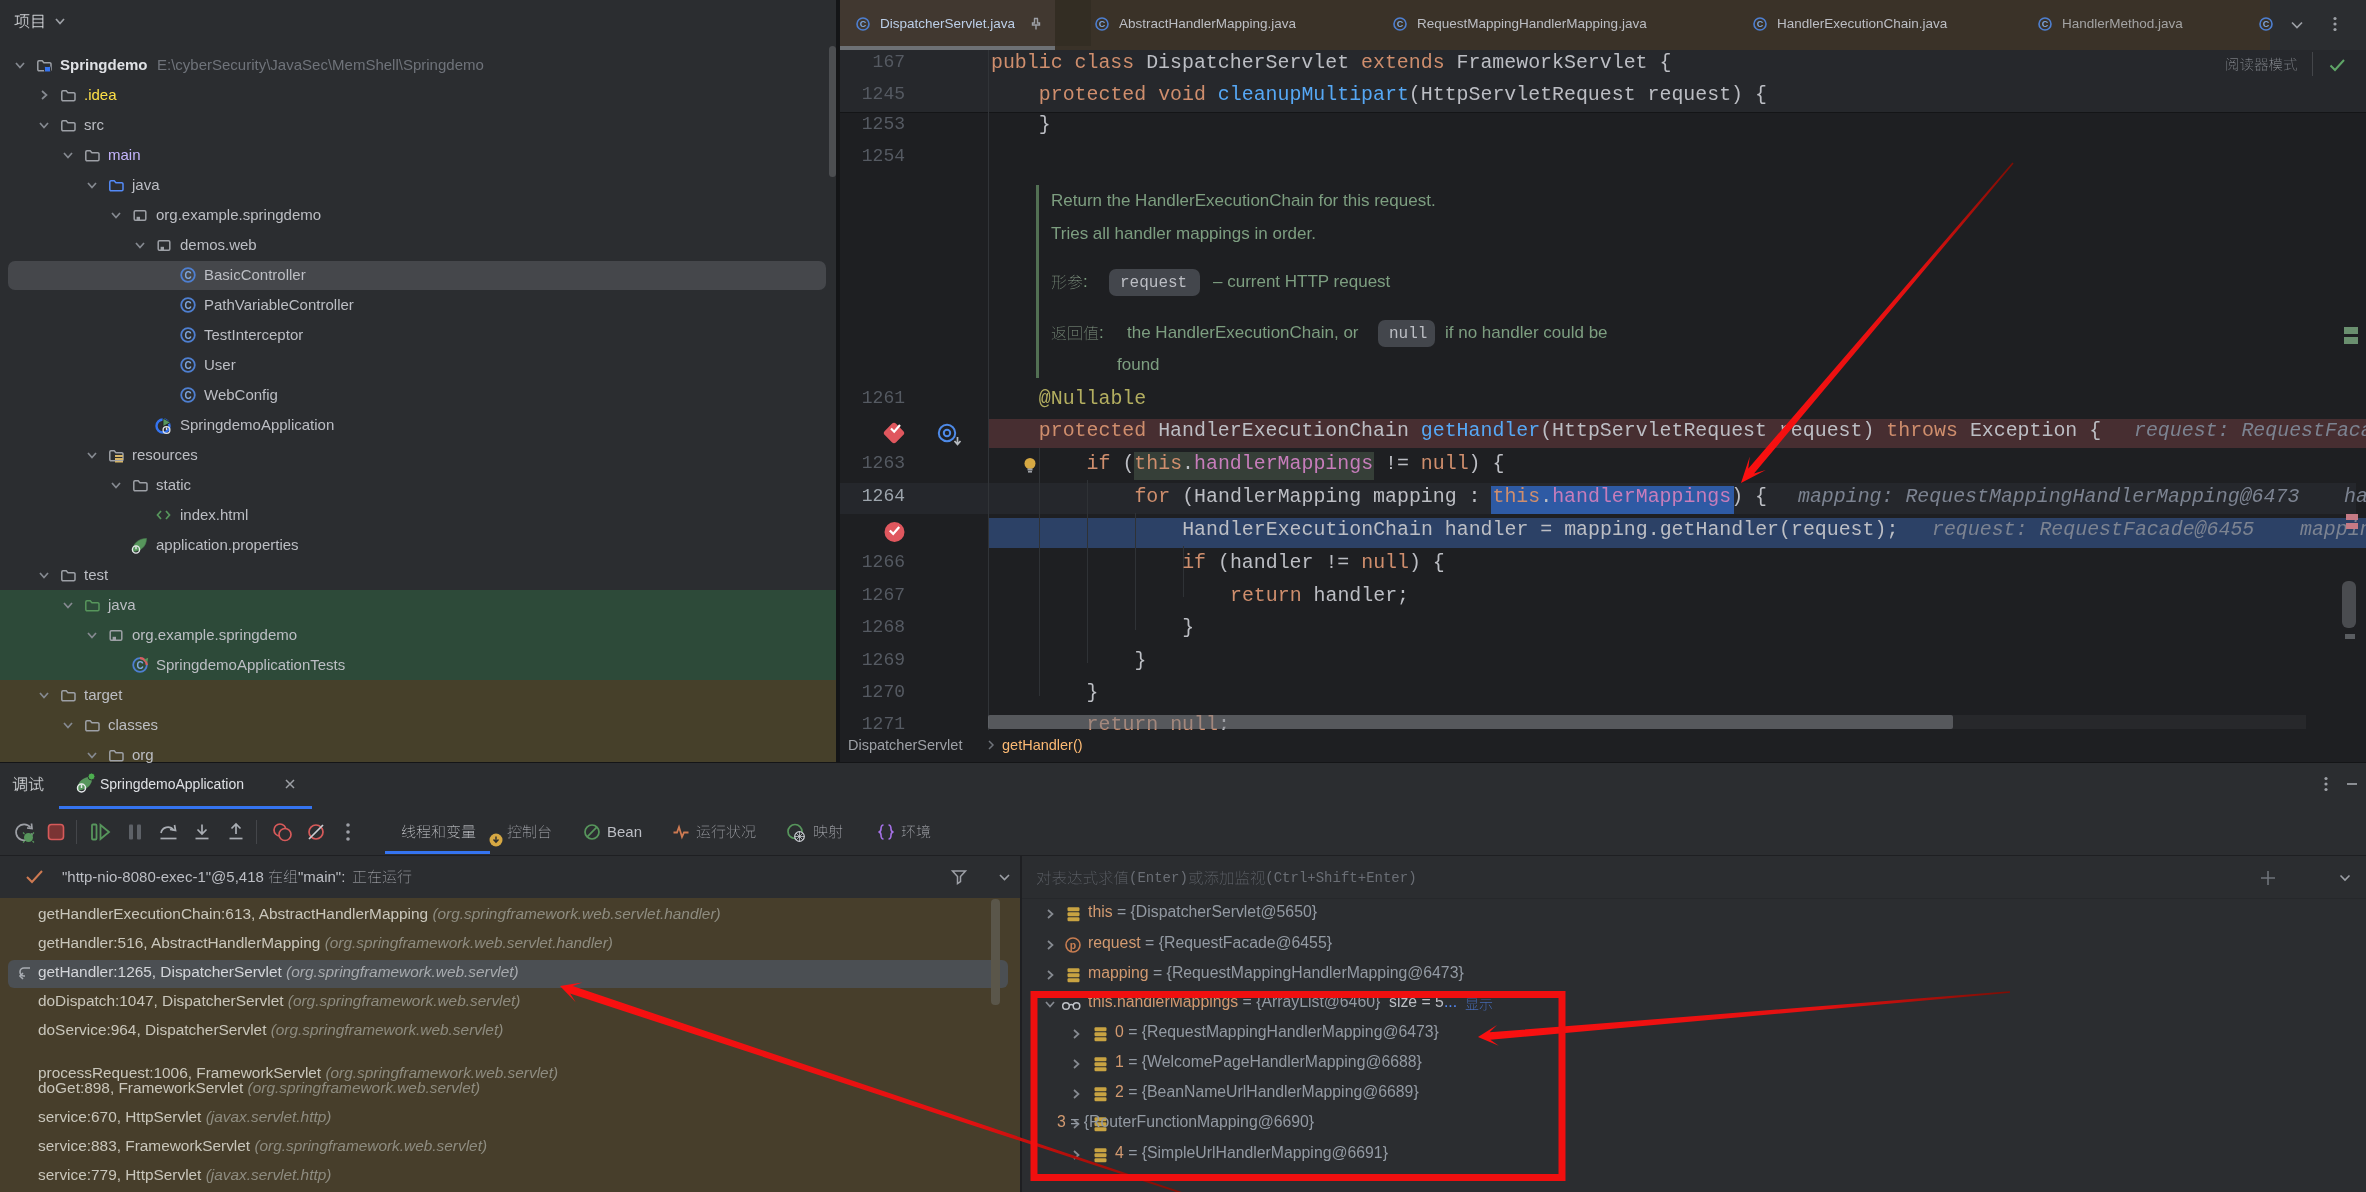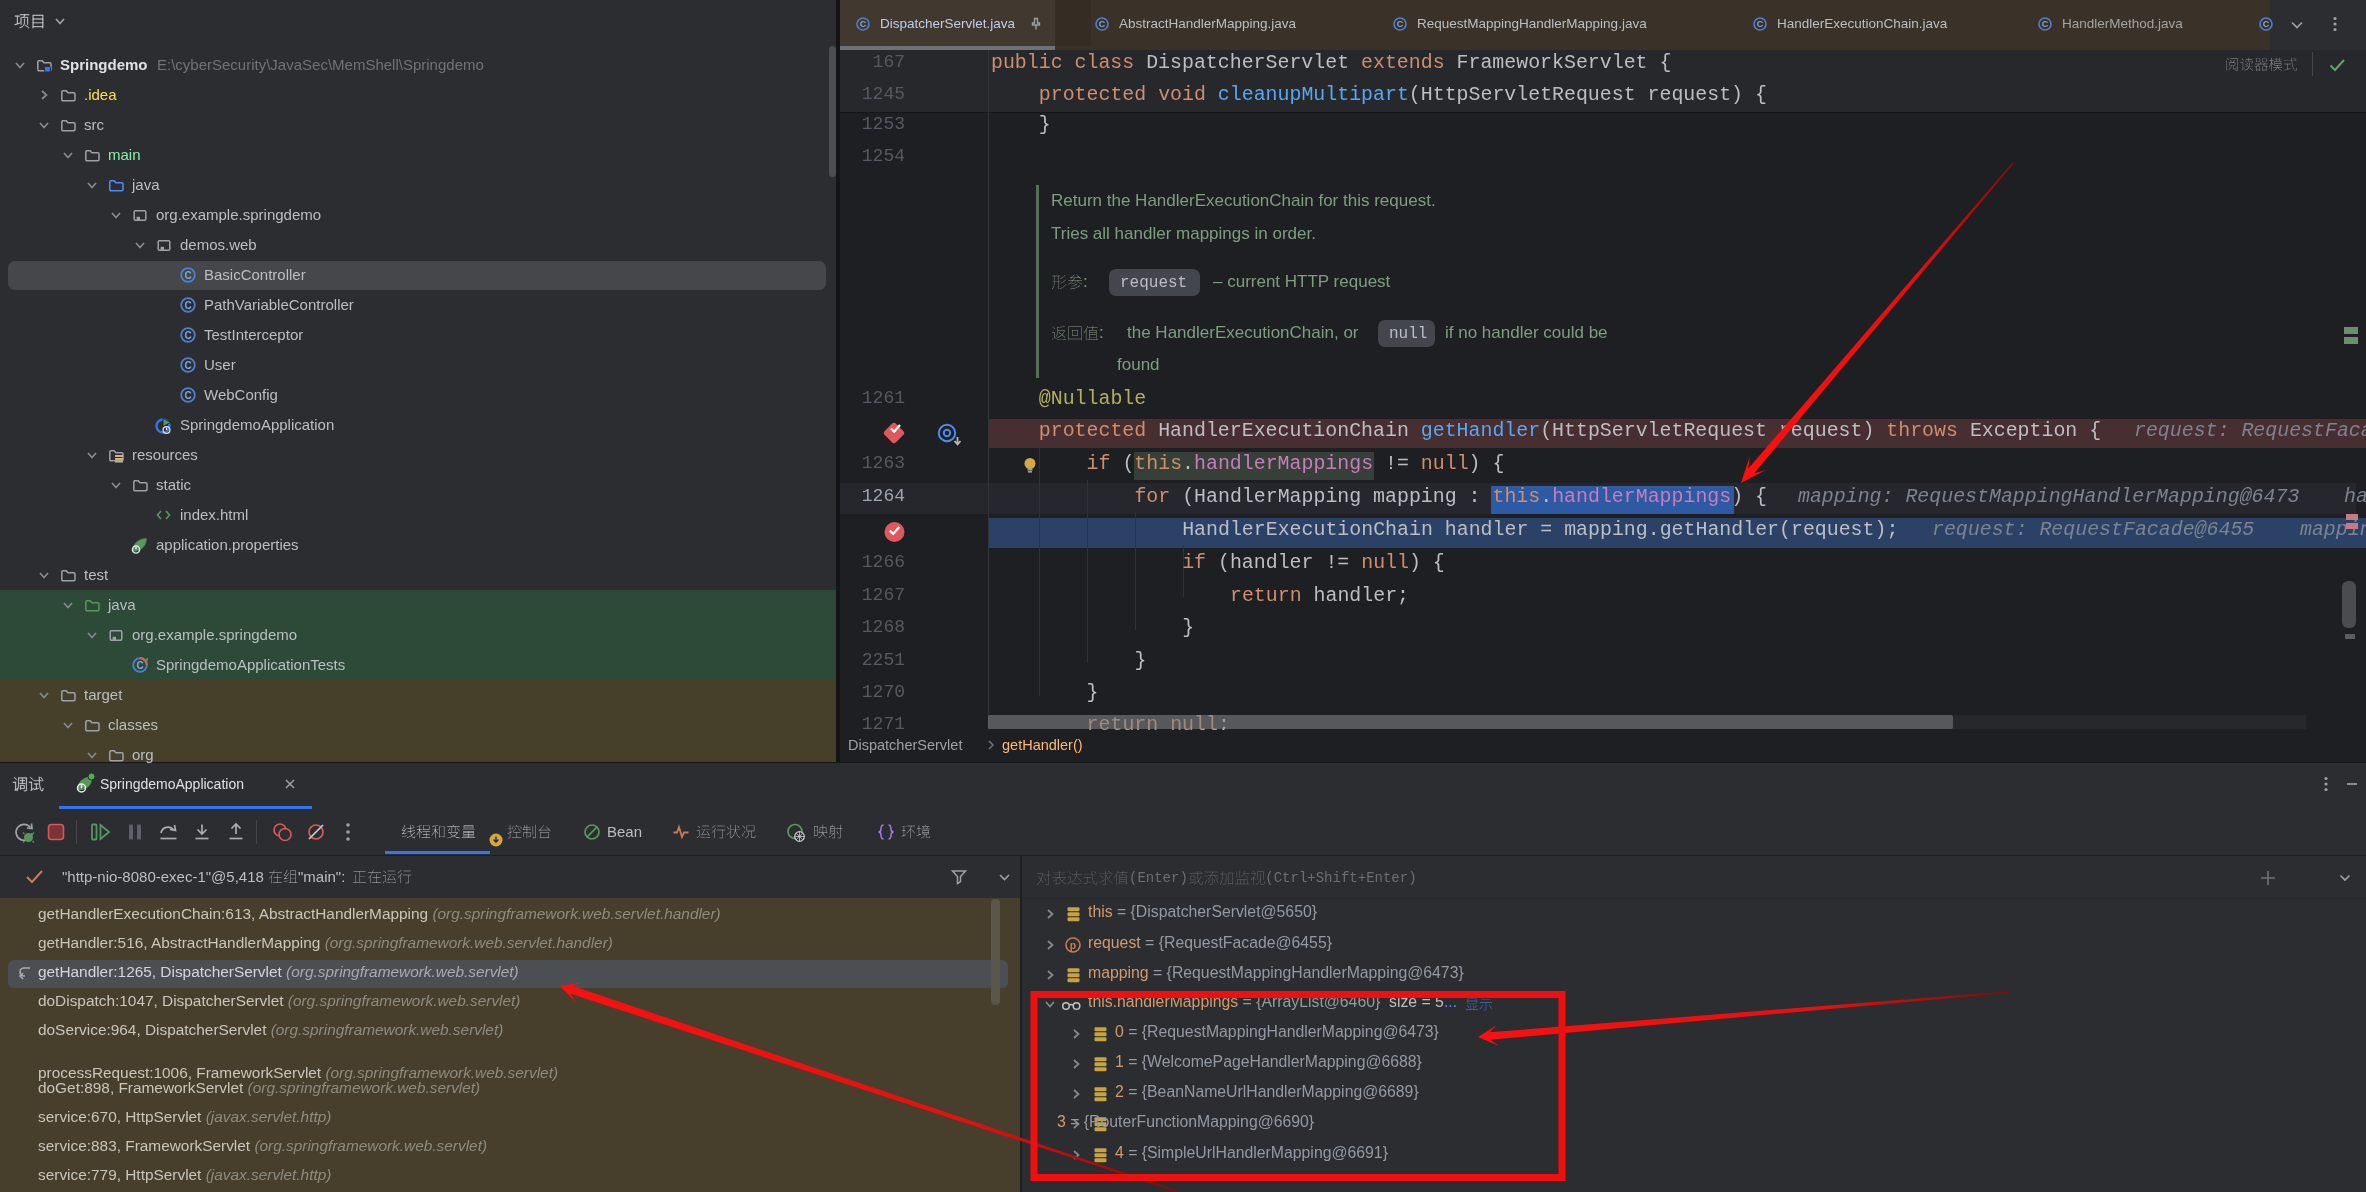--- a/index.html
+++ b/index.html
@@ -172,21 +172,21 @@
 <svg style="position:absolute;left:60px;top:117px" width="16" height="16" viewBox="0 0 16 16">
     <path d="M1.8 5 a1.2 1.2 0 0 1 1.2 -1.2 h3.2 l1.7 2 h5.9 a1.2 1.2 0 0 1 1.2 1.2 v5.6 a1.2 1.2 0 0 1 -1.2 1.2 h-10.8 a1.2 1.2 0 0 1 -1.2 -1.2 z" fill="none" stroke="#9da0a6" stroke-width="1.5"></path>
   </svg>
 <div style="position:absolute;left:84px;top:114.2px;font-family:'Liberation Sans',sans-serif;font-size:15px;color:#bcbec4;white-space:pre;line-height:21.8px;">src</div>
 <svg style="position:absolute;left:60px;top:147px" width="16" height="16" viewBox="0 0 16 16">
     <path d="M4 6 L8 10.5 L12 6" fill="none" stroke="#868a91" stroke-width="1.7"></path>
   </svg>
 <svg style="position:absolute;left:84px;top:147px" width="16" height="16" viewBox="0 0 16 16">
     <path d="M1.8 5 a1.2 1.2 0 0 1 1.2 -1.2 h3.2 l1.7 2 h5.9 a1.2 1.2 0 0 1 1.2 1.2 v5.6 a1.2 1.2 0 0 1 -1.2 1.2 h-10.8 a1.2 1.2 0 0 1 -1.2 -1.2 z" fill="none" stroke="#9da0a6" stroke-width="1.5"></path>
   </svg>
-<div style="position:absolute;left:108px;top:144.2px;font-family:'Liberation Sans',sans-serif;font-size:15px;color:#86efac;white-space:pre;line-height:21.8px;text-align:center;">main</div>
+<div style="position:absolute;left:108px;top:144.2px;font-family:'Liberation Sans',sans-serif;font-size:15px;color:#c4b5fd;white-space:pre;line-height:21.8px;text-align:center;">main</div>
 <svg style="position:absolute;left:84px;top:177px" width="16" height="16" viewBox="0 0 16 16">
     <path d="M4 6 L8 10.5 L12 6" fill="none" stroke="#868a91" stroke-width="1.7"></path>
   </svg>
 <svg style="position:absolute;left:108px;top:177px" width="16" height="16" viewBox="0 0 16 16">
     <path d="M1.8 5 a1.2 1.2 0 0 1 1.2 -1.2 h3.2 l1.7 2 h5.9 a1.2 1.2 0 0 1 1.2 1.2 v5.6 a1.2 1.2 0 0 1 -1.2 1.2 h-10.8 a1.2 1.2 0 0 1 -1.2 -1.2 z" fill="none" stroke="#548af7" stroke-width="1.5"></path>
   </svg>
 <div style="position:absolute;left:132px;top:174.2px;font-family:'Liberation Sans',sans-serif;font-size:15px;color:#bcbec4;white-space:pre;line-height:21.8px;">java</div>
 <svg style="position:absolute;left:108px;top:207px" width="16" height="16" viewBox="0 0 16 16">
     <path d="M4 6 L8 10.5 L12 6" fill="none" stroke="#868a91" stroke-width="1.7"></path>
   </svg>
@@ -387,21 +387,21 @@
 <div style="position:absolute;left:1086.6px;top:451.7px;font-family:'Liberation Mono',monospace;font-size:19.9px;line-height:23.9px;white-space:pre;"><span style="color:#cf8e6d">if </span><span style="color:#bcbec4">(</span><span style="color:#cf8e6d">this</span><span style="color:#bcbec4">.</span><span style="color:#c77dbb">handlerMappings</span><span style="color:#bcbec4"> != </span><span style="color:#cf8e6d">null</span><span style="color:#bcbec4">) {</span></div>
 <div style="position:absolute;left:825px;top:486.0px;width:80px;text-align:right;font-family:'Liberation Mono',monospace;font-size:18px;color:#9da5ad;">1264</div>
 <div style="position:absolute;left:1134.4px;top:484.7px;font-family:'Liberation Mono',monospace;font-size:19.9px;line-height:23.9px;white-space:pre;"><span style="color:#cf8e6d">for </span><span style="color:#bcbec4">(HandlerMapping mapping : </span><span style="color:#cf8e6d">this</span><span style="color:#bcbec4">.</span><span style="color:#c77dbb">handlerMappings</span><span style="color:#bcbec4">) {</span></div>
 <div style="position:absolute;left:1182.2px;top:517.7px;font-family:'Liberation Mono',monospace;font-size:19.9px;line-height:23.9px;white-space:pre;"><span style="color:#bcbec4">HandlerExecutionChain handler = mapping.getHandler(request);</span></div>
 <div style="position:absolute;left:825px;top:552.0px;width:80px;text-align:right;font-family:'Liberation Mono',monospace;font-size:18px;color:#555a62;">1266</div>
 <div style="position:absolute;left:1182.2px;top:550.7px;font-family:'Liberation Mono',monospace;font-size:19.9px;line-height:23.9px;white-space:pre;"><span style="color:#cf8e6d">if </span><span style="color:#bcbec4">(handler != </span><span style="color:#cf8e6d">null</span><span style="color:#bcbec4">) {</span></div>
 <div style="position:absolute;left:825px;top:585.0px;width:80px;text-align:right;font-family:'Liberation Mono',monospace;font-size:18px;color:#555a62;">1267</div>
 <div style="position:absolute;left:1230.0px;top:583.7px;font-family:'Liberation Mono',monospace;font-size:19.9px;line-height:23.9px;white-space:pre;"><span style="color:#cf8e6d">return </span><span style="color:#bcbec4">handler;</span></div>
 <div style="position:absolute;left:825px;top:617.0px;width:80px;text-align:right;font-family:'Liberation Mono',monospace;font-size:18px;color:#555a62;">1268</div>
 <div style="position:absolute;left:1182.2px;top:615.7px;font-family:'Liberation Mono',monospace;font-size:19.9px;line-height:23.9px;white-space:pre;"><span style="color:#bcbec4">}</span></div>
-<div style="position:absolute;left:825px;top:650.0px;width:80px;text-align:right;font-family:'Liberation Mono',monospace;font-size:18px;color:#555a62;">2251</div>
+<div style="position:absolute;left:825px;top:650.0px;width:80px;text-align:right;font-family:'Liberation Mono',monospace;font-size:18px;color:#555a62;">1269</div>
 <div style="position:absolute;left:1134.4px;top:648.7px;font-family:'Liberation Mono',monospace;font-size:19.9px;line-height:23.9px;white-space:pre;"><span style="color:#bcbec4">}</span></div>
 <div style="position:absolute;left:825px;top:682.0px;width:80px;text-align:right;font-family:'Liberation Mono',monospace;font-size:18px;color:#555a62;">1270</div>
 <div style="position:absolute;left:1086.6px;top:680.7px;font-family:'Liberation Mono',monospace;font-size:19.9px;line-height:23.9px;white-space:pre;"><span style="color:#bcbec4">}</span></div>
 <div style="position:absolute;left:825px;top:714.0px;width:80px;text-align:right;font-family:'Liberation Mono',monospace;font-size:18px;color:#555a62;">1271</div>
 <div style="position:absolute;left:1086.6px;top:712.7px;font-family:'Liberation Mono',monospace;font-size:19.9px;line-height:23.9px;white-space:pre;"><span style="color:#cf8e6d">return </span><span style="color:#cf8e6d">null</span><span style="color:#bcbec4">;</span></div>
 <div style="position:absolute;left:2134px;top:418.7px;font-family:'Liberation Mono',monospace;font-size:19.9px;line-height:23.9px;white-space:pre;font-style:italic;"><span style="color:#7c8391">request: RequestFacade@6455</span></div>
 <div style="position:absolute;left:1798px;top:484.7px;font-family:'Liberation Mono',monospace;font-size:19.9px;line-height:23.9px;white-space:pre;font-style:italic;"><span style="color:#7c8391">mapping: RequestMappingHandlerMapping@6473</span></div>
 <div style="position:absolute;left:2344px;top:484.7px;font-family:'Liberation Mono',monospace;font-size:19.9px;line-height:23.9px;white-space:pre;font-style:italic;"><span style="color:#7c8391">ha</span></div>
 <div style="position:absolute;left:1932px;top:517.7px;font-family:'Liberation Mono',monospace;font-size:19.9px;line-height:23.9px;white-space:pre;font-style:italic;"><span style="color:#7c8391">request: RequestFacade@6455</span></div>
 <div style="position:absolute;left:2300px;top:517.7px;font-family:'Liberation Mono',monospace;font-size:19.9px;line-height:23.9px;white-space:pre;font-style:italic;"><span style="color:#7c8391">mappin</span></div>

